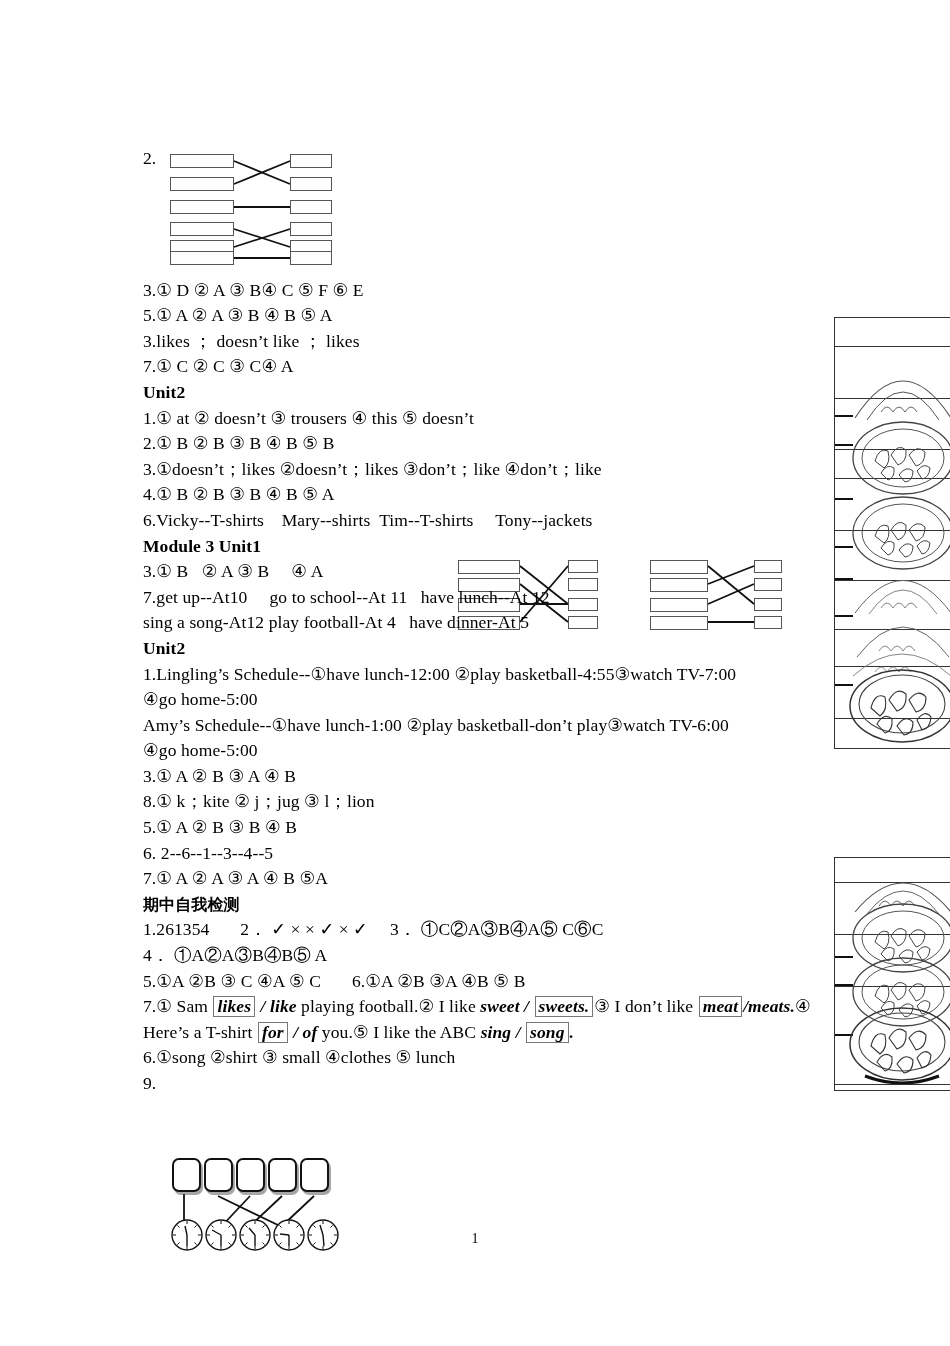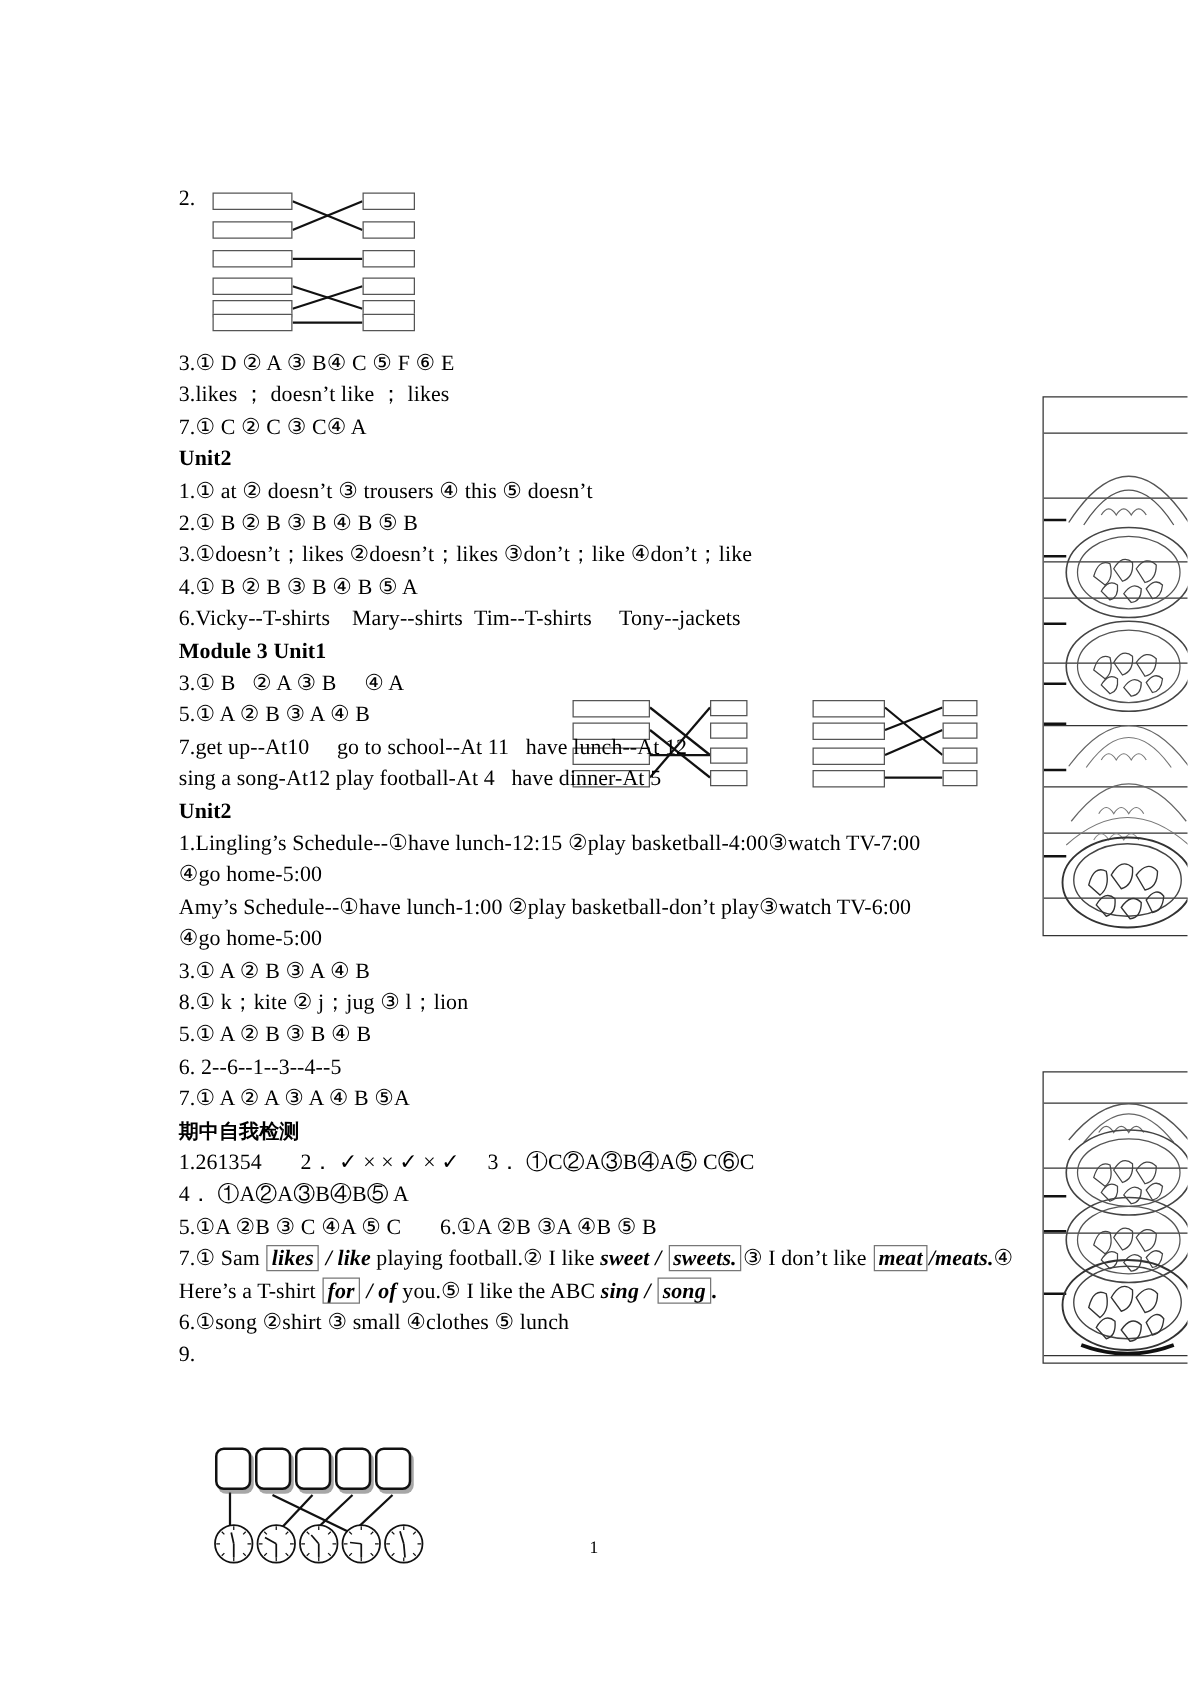--- a/index.html
+++ b/index.html
@@ -123,35 +123,35 @@
     <div class="cellR" style="left:104px;top:0;width:28px;height:13px;"></div>
     <div class="cellR" style="left:104px;top:18px;width:28px;height:13px;"></div>
     <div class="cellR" style="left:104px;top:38px;width:28px;height:13px;"></div>
     <div class="cellR" style="left:104px;top:56px;width:28px;height:13px;"></div>
   </div>
 
   <div class="content">
     <div class="line">2.</div>
     <div style="height:106px;"></div>
     <div class="line">3.① D ② A ③ B④ C ⑤ F ⑥ E</div>
+    <div class="line">5.① A ② A ③ B ④ B ⑤ A</div>
     <div class="line">3.likes ； doesn’t like ； likes</div>
     <div class="line">7.① C ② C ③ C④ A</div>
     <div class="line bold">Unit2</div>
     <div class="line">1.① at ② doesn’t ③ trousers ④ this ⑤ doesn’t</div>
     <div class="line">2.① B ② B ③ B ④ B ⑤ B</div>
     <div class="line">3.①doesn’t；likes ②doesn’t；likes ③don’t；like ④don’t；like</div>
     <div class="line">4.① B ② B ③ B ④ B ⑤ A</div>
     <div class="line">6.Vicky--T-shirts Mary--shirts Tim--T-shirts  Tony--jackets</div>
     <div class="line bold">Module 3  Unit1</div>
     <div class="line">3.① B  ② A ③ B  ④ A</div>
-    <div class="line">5.① A ② B ③ A ④ B</div>
     <div class="line">7.get up--At10  go to school--At 11  have lunch--At 12</div>
     <div class="line"> sing a song-At12  play football-At 4  have dinner-At 5</div>
     <div class="line bold">Unit2</div>
-    <div class="line">1.Lingling’s Schedule--①have lunch-12:15 ②play basketball-4:00③watch TV-7:00</div>
+    <div class="line">1.Lingling’s Schedule--①have lunch-12:00 ②play basketball-4:55③watch TV-7:00</div>
     <div class="line">④go home-5:00</div>
     <div class="line"> Amy’s Schedule--①have lunch-1:00 ②play basketball-don’t play③watch TV-6:00</div>
     <div class="line">④go home-5:00</div>
     <div class="line">3.① A ② B ③ A ④ B</div>
     <div class="line">8.① k；kite ② j；jug ③ l；lion</div>
     <div class="line">5.① A ② B ③ B ④ B</div>
     <div class="line">6. 2--6--1--3--4--5</div>
     <div class="line">7.① A ② A ③ A ④ B ⑤A</div>
     <div class="line bold" style="font-family:'DejaVu Sans',sans-serif;font-size:16px;">期中自我检测</div>
     <div class="line">1.261354   2． ✓ × × ✓ × ✓  3． ①C②A③B④A⑤ C⑥C</div>

